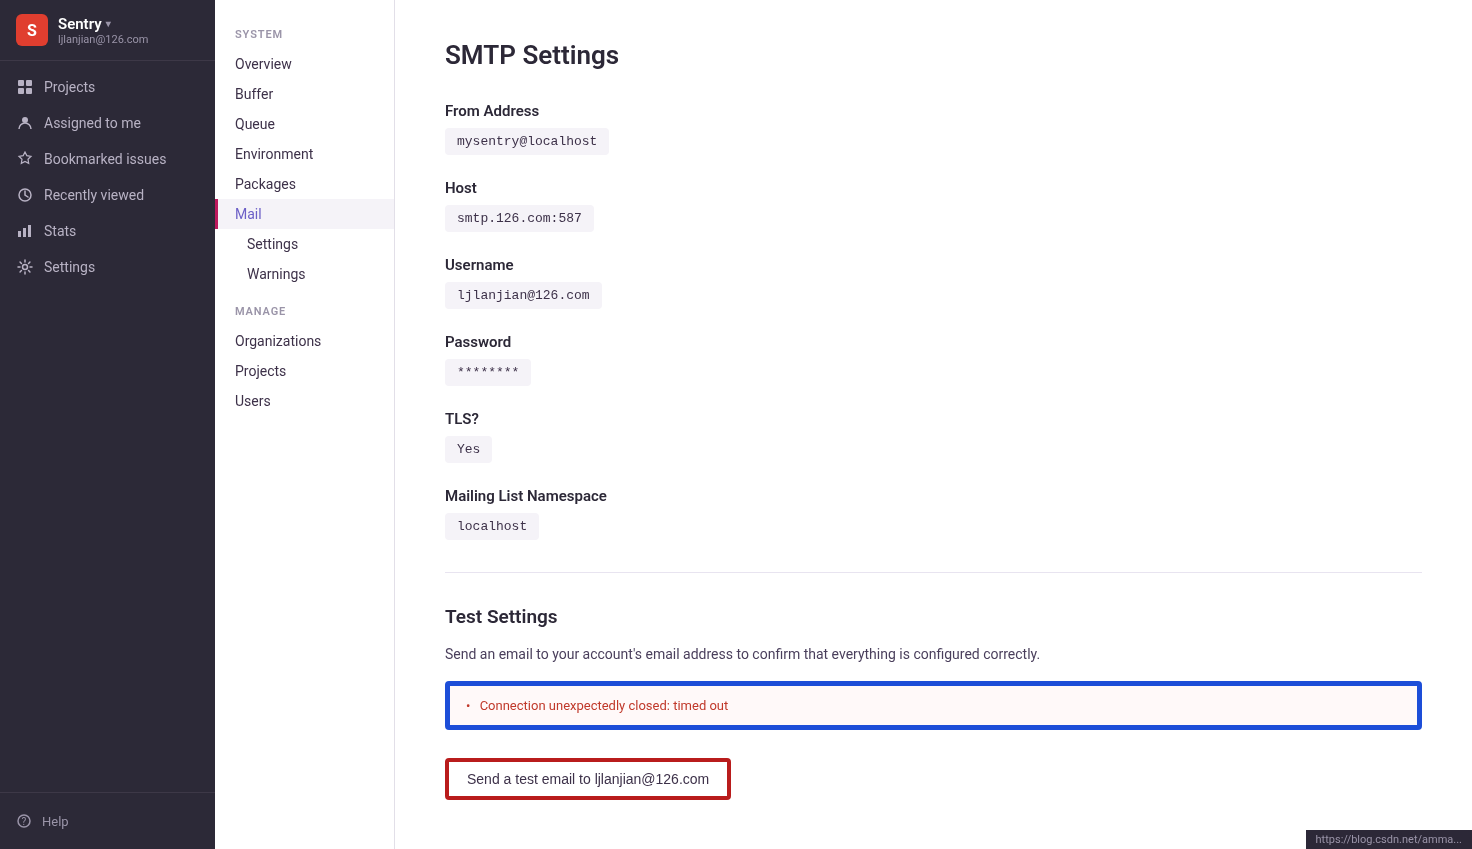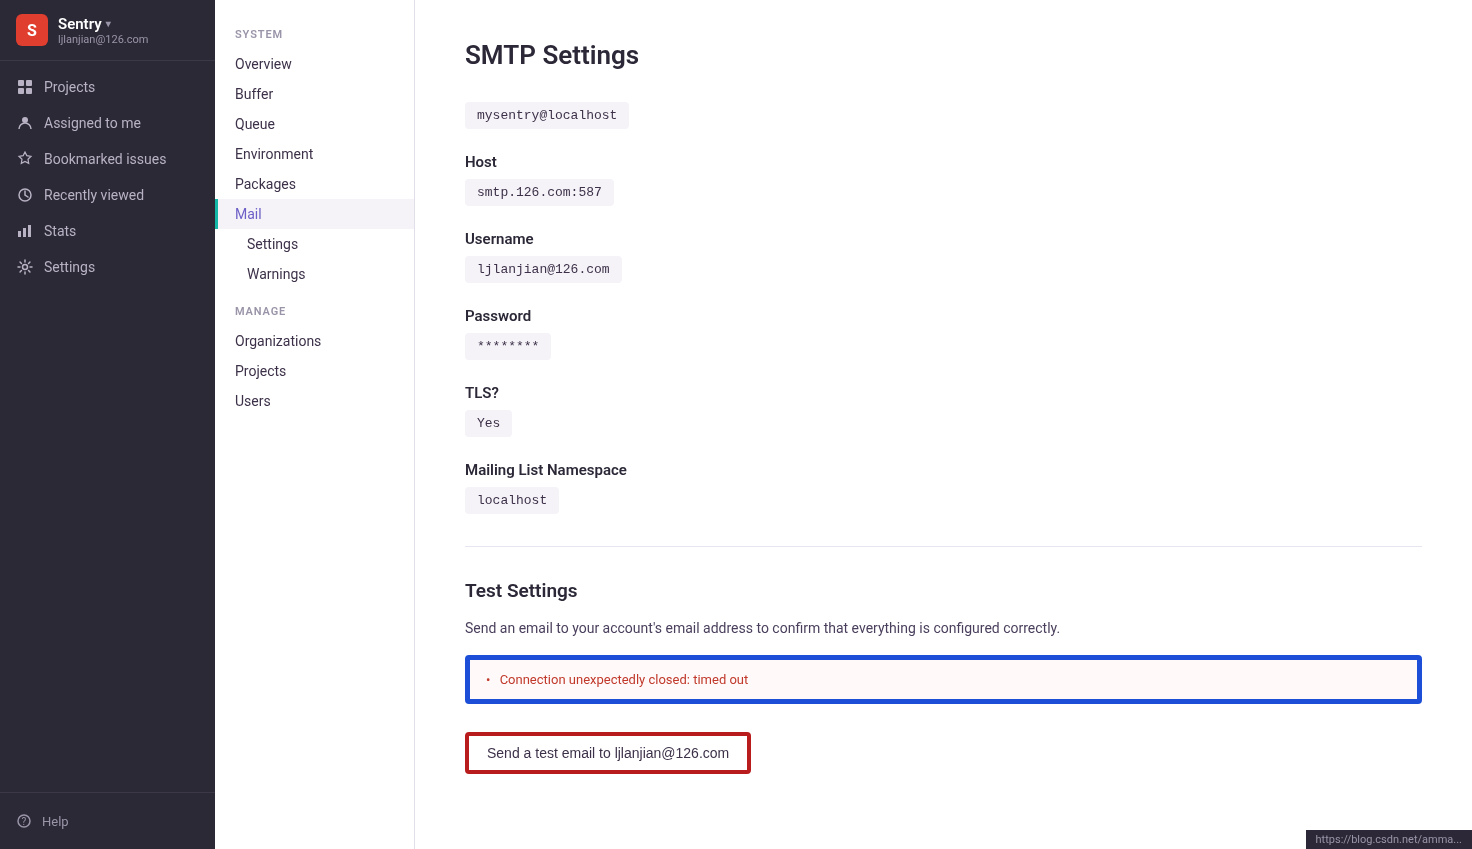--- a/index.html
+++ b/index.html
@@ -60,21 +60,21 @@
       border-top: 1px solid #3d3847;
     }
     .sidebar-footer-item {
       display: flex; align-items: center; gap: 10px;
       padding: 8px 0;
       color: #9a94a8; font-size: 13px; cursor: pointer;
     }
 
     
     .secondary-sidebar {
-      width: 200px;
+      width: 180px;
       background: #fff;
       border-right: 1px solid #e2dfe8;
       padding: 20px 0;
       height: 100vh;
       overflow-y: auto;
       flex-shrink: 0;
     }
     .secondary-section-label {
       font-size: 11px; font-weight: 600; text-transform: uppercase;
       color: #9a94a8; letter-spacing: 0.08em;
@@ -82,21 +82,21 @@
       margin-top: 8px;
     }
     .secondary-nav-item {
       display: block; padding: 7px 20px;
       color: #3d3149; font-size: 14px; cursor: pointer;
       text-decoration: none;
     }
     .secondary-nav-item.active {
       background: #f5f3f8;
       color: #6c5fc7;
-      border-left: 3px solid #14b8a6;
+      border-left: 3px solid #be185d;
       padding-left: 17px;
     }
 
     
     .main-content {
       flex: 1;
       padding: 40px 50px;
       overflow-y: auto;
       background: #fff;
     }
@@ -277,20 +277,21 @@
   <a class="secondary-nav-item">Organizations</a>
   <a class="secondary-nav-item">Projects</a>
   <a class="secondary-nav-item">Users</a>
 </div>
 
 <div class="main-content">
   <h1 class="page-title">SMTP Settings</h1>
 
   
   <div class="field-section">
+    <div class="field-label">From Address</div>
     <span class="field-value">mysentry@localhost</span>
   </div>
 
   
   <div class="field-section">
     <div class="field-label">Host</div>
     <span class="field-value">smtp.126.com:587</span>
   </div>
 
   

